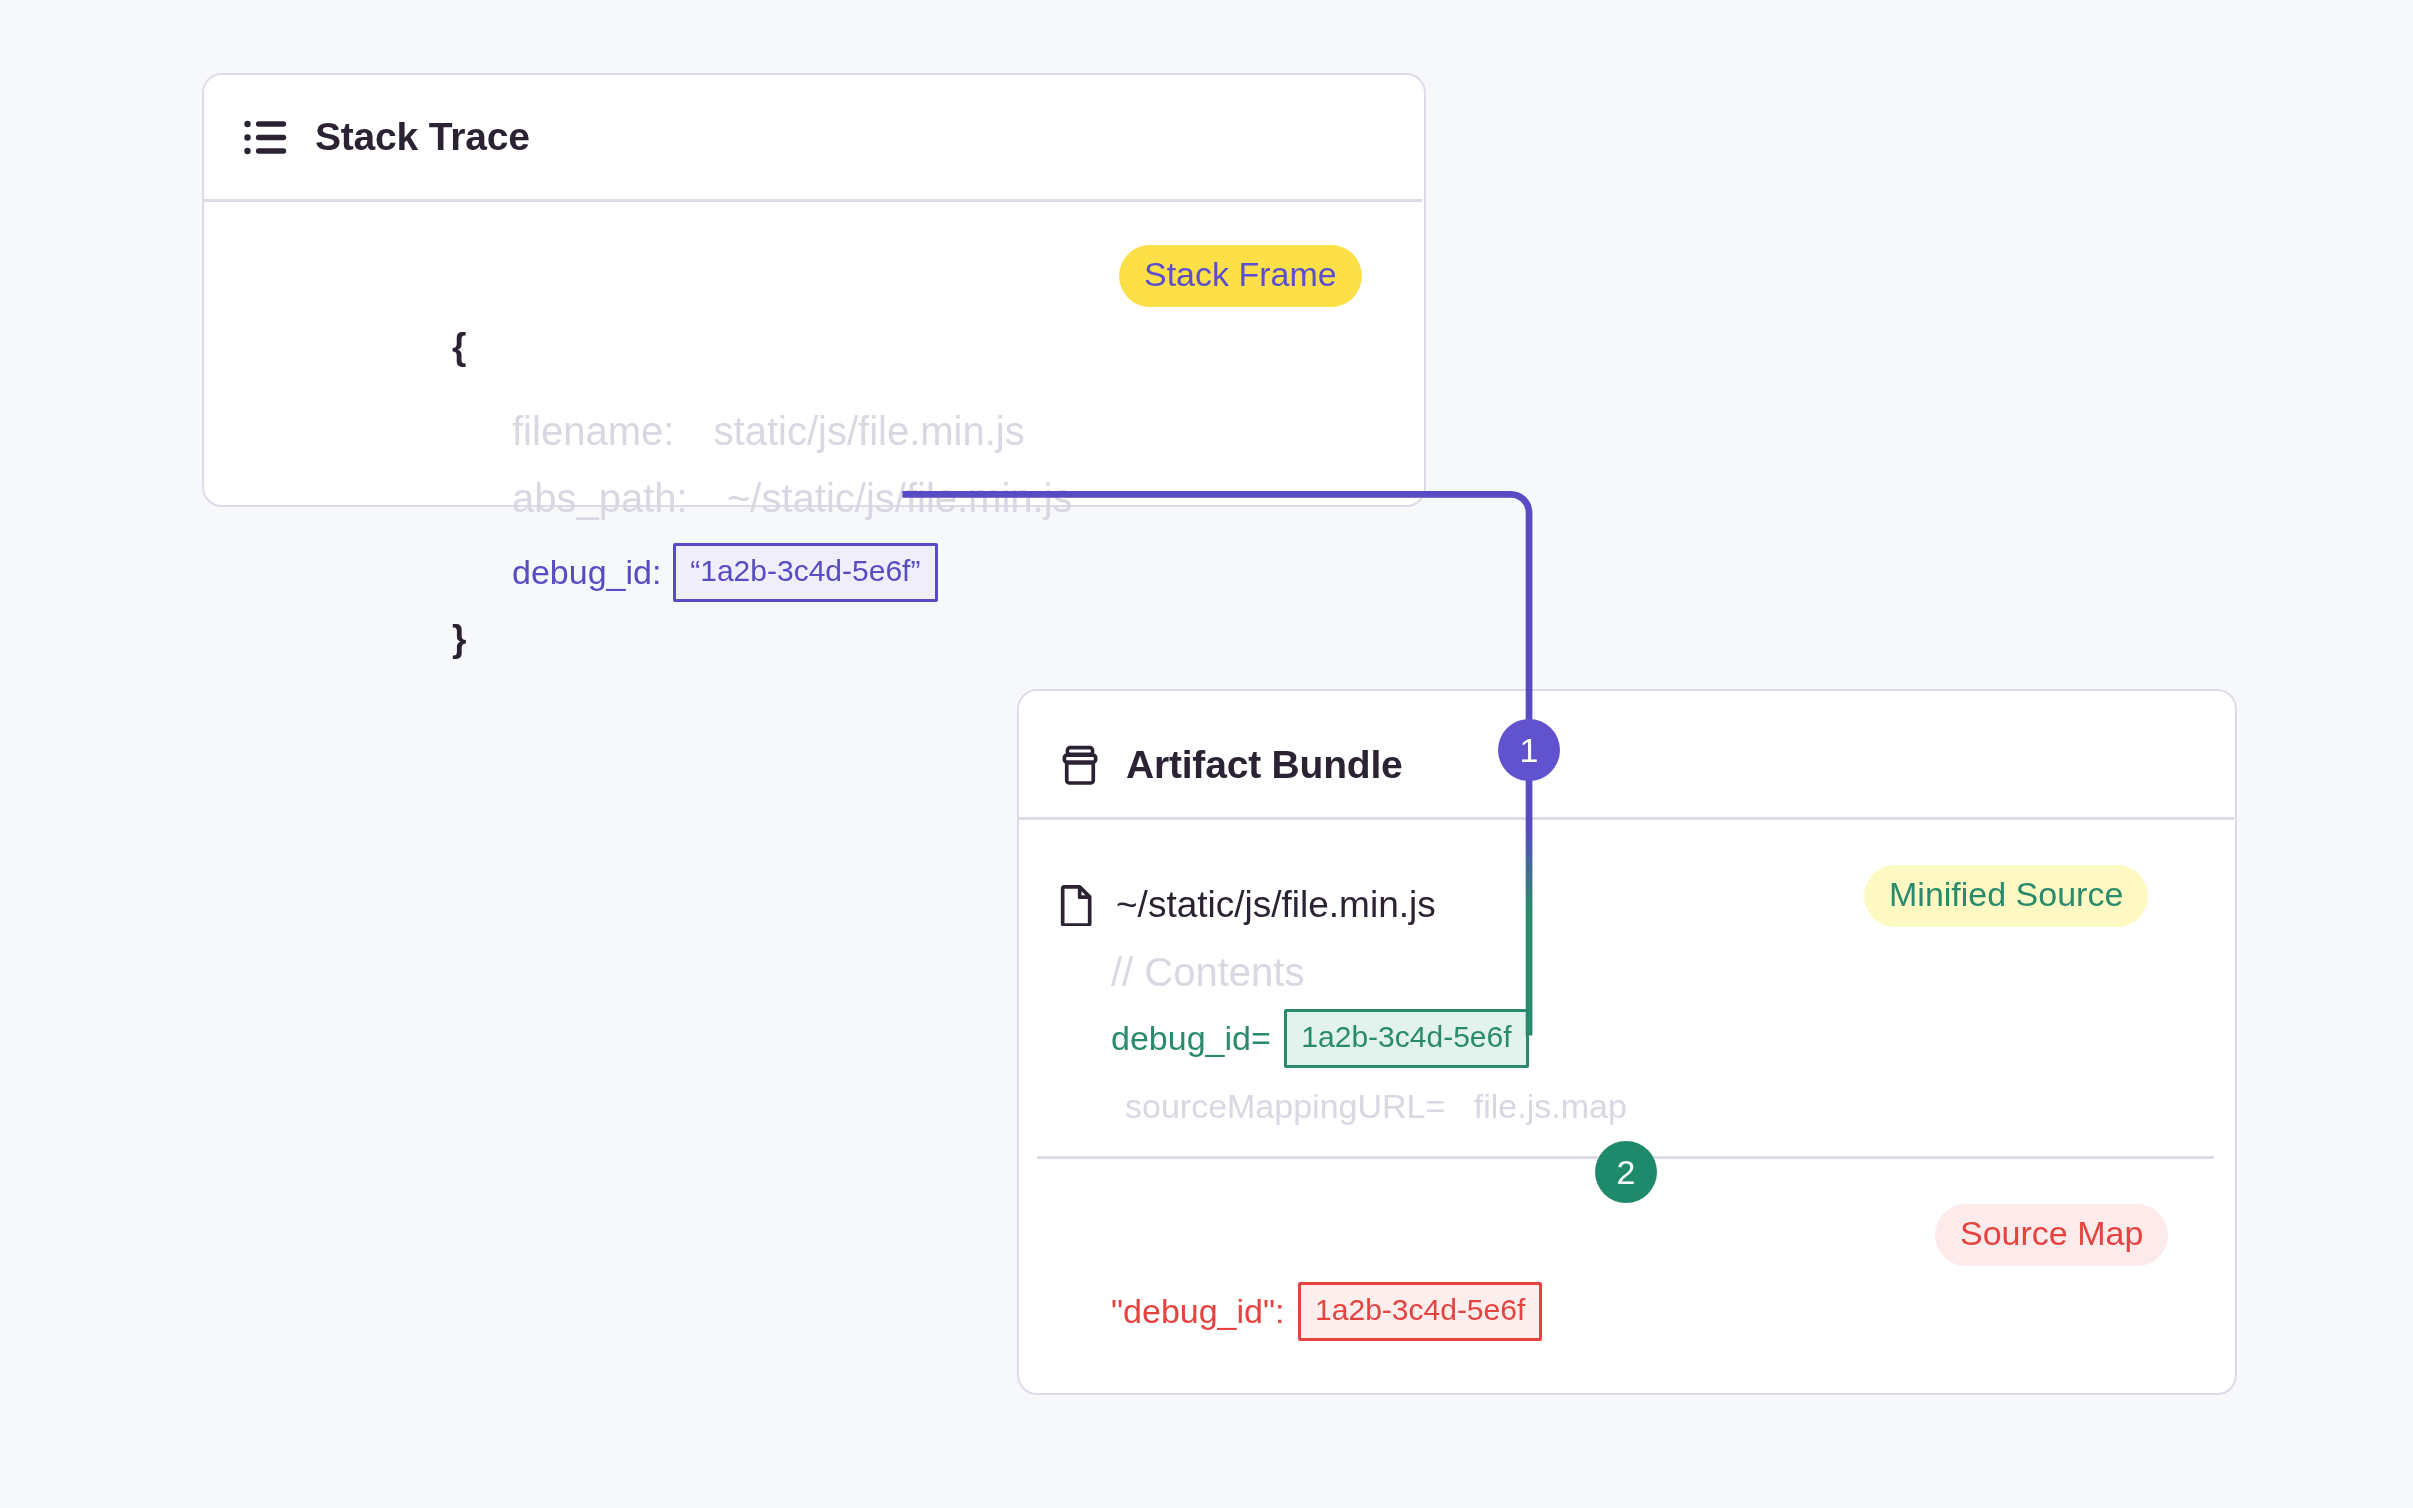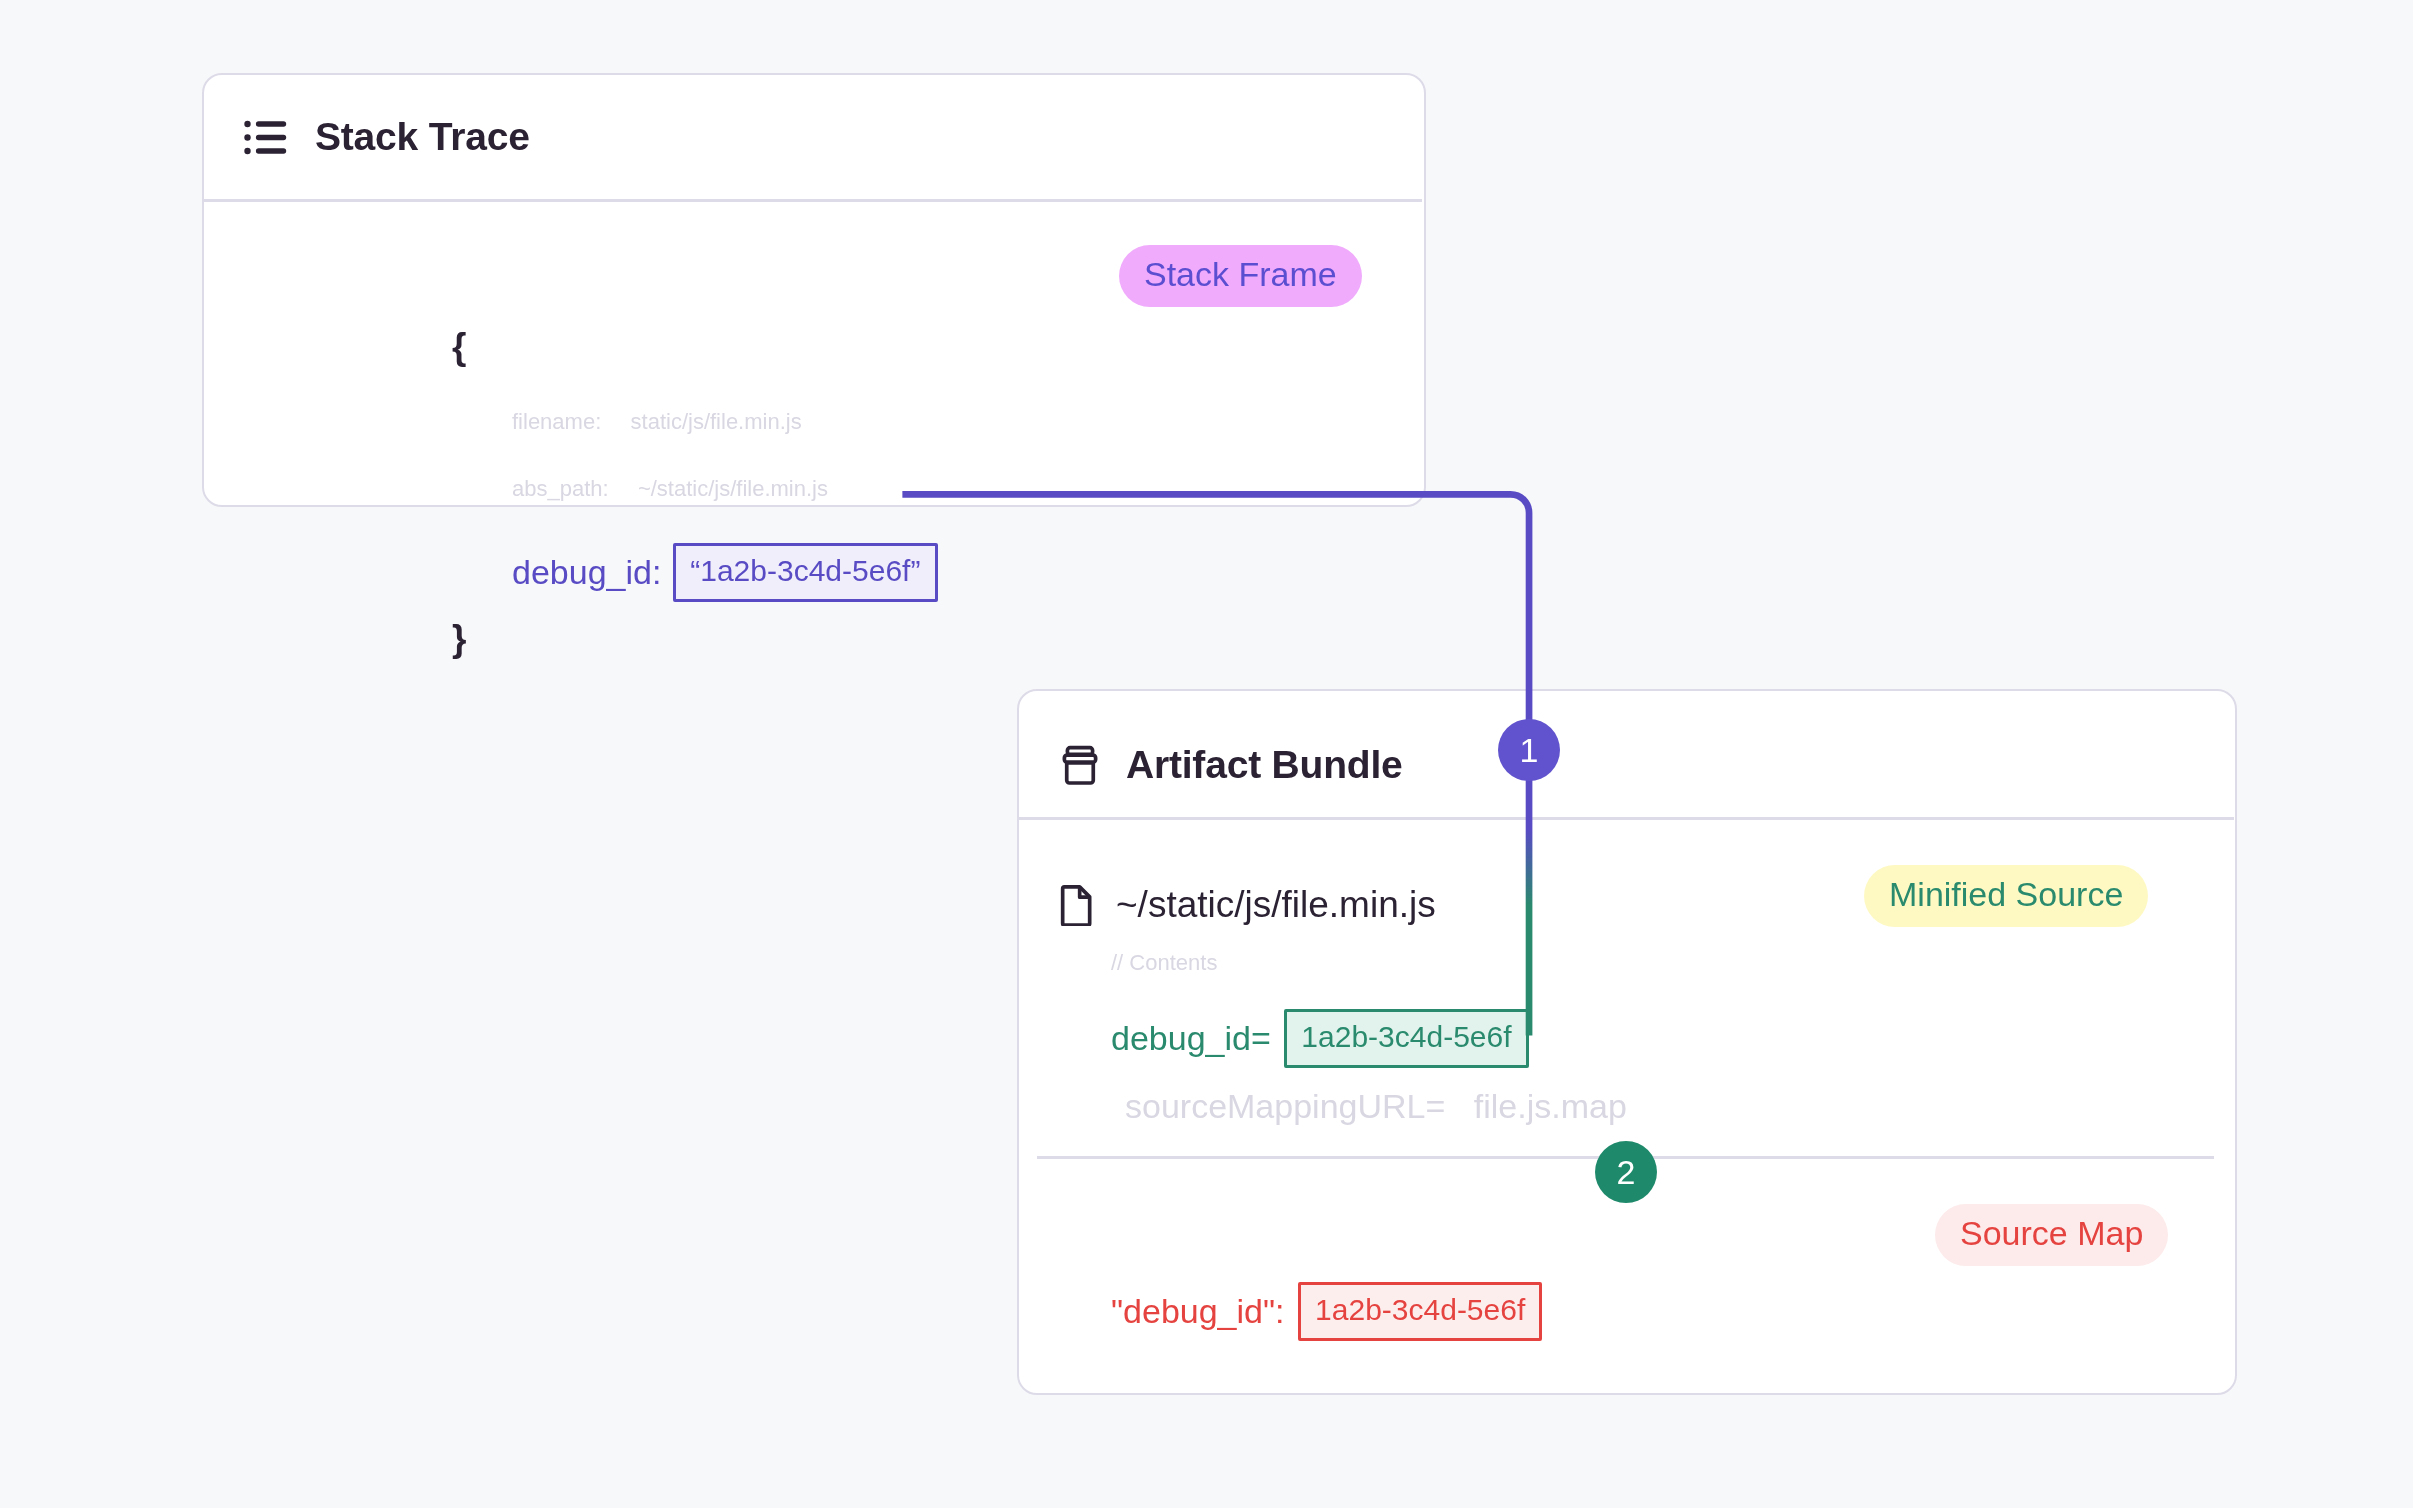--- a/index.html
+++ b/index.html
@@ -60,21 +60,21 @@
   #stack-trace-card .card-header .hdr-icon { margin-right: 27px; }
 
   .st-body {
     position: absolute;
     left: 0; right: 0;
     top: 124px; bottom: 0;
   }
 
   .code-line {
     position: absolute;
-    font-size: 22px;
+    font-size: 40px;
     white-space: nowrap;
     color: #3d3747;
   }
   .muted { color: #d8d7e2; }
 
   .brace {
     font-size: 37px;
     font-weight: 600;
     color: #2b2233;
   }
@@ -143,21 +143,21 @@
   .badge-pill {
     position: absolute;
     display: inline-flex;
     align-items: center;
     justify-content: center;
     border-radius: 837px;
     font-size: 34px;
     padding: 10px 25px 13.4px 25px;
     white-space: nowrap;
   }
-  .badge-purple { background: #f0abfc; color: #5b4ed0; }
+  .badge-purple { background: #fde047; color: #5b4ed0; }
   .badge-green  { background: #fef9c3; color: #2a8a6d; }
   .badge-red    { background: #fdeaea; color: #e5433f; }
 
   .kv-row {
     position: absolute;
     display: flex;
     align-items: center;
     white-space: nowrap;
   }
   .kv-row .label { font-size: 34px; margin-right: 13.4px; }

